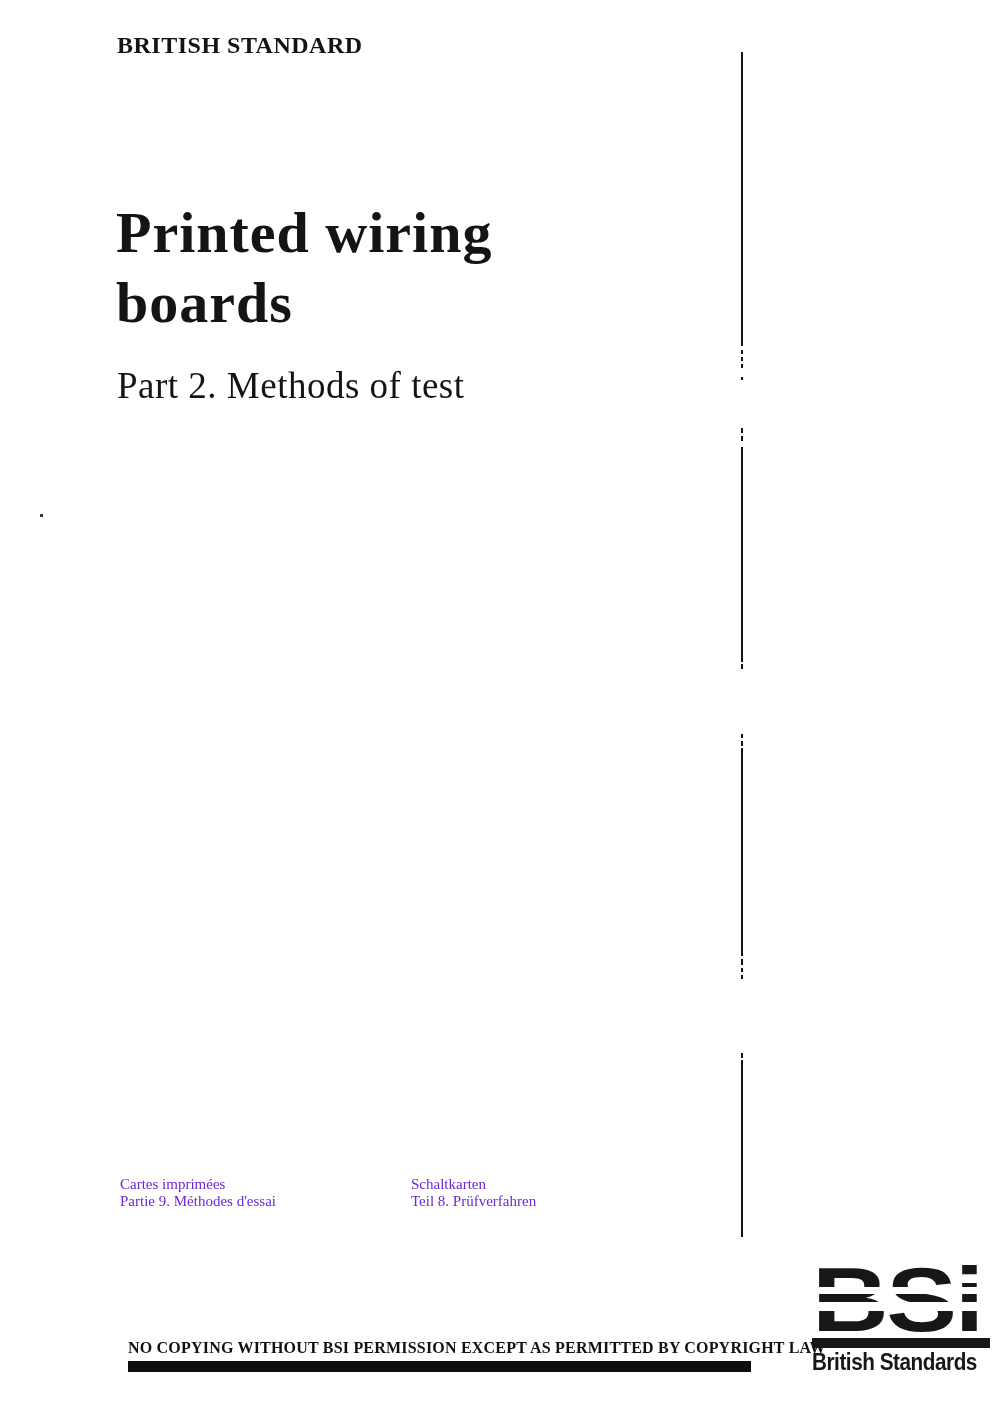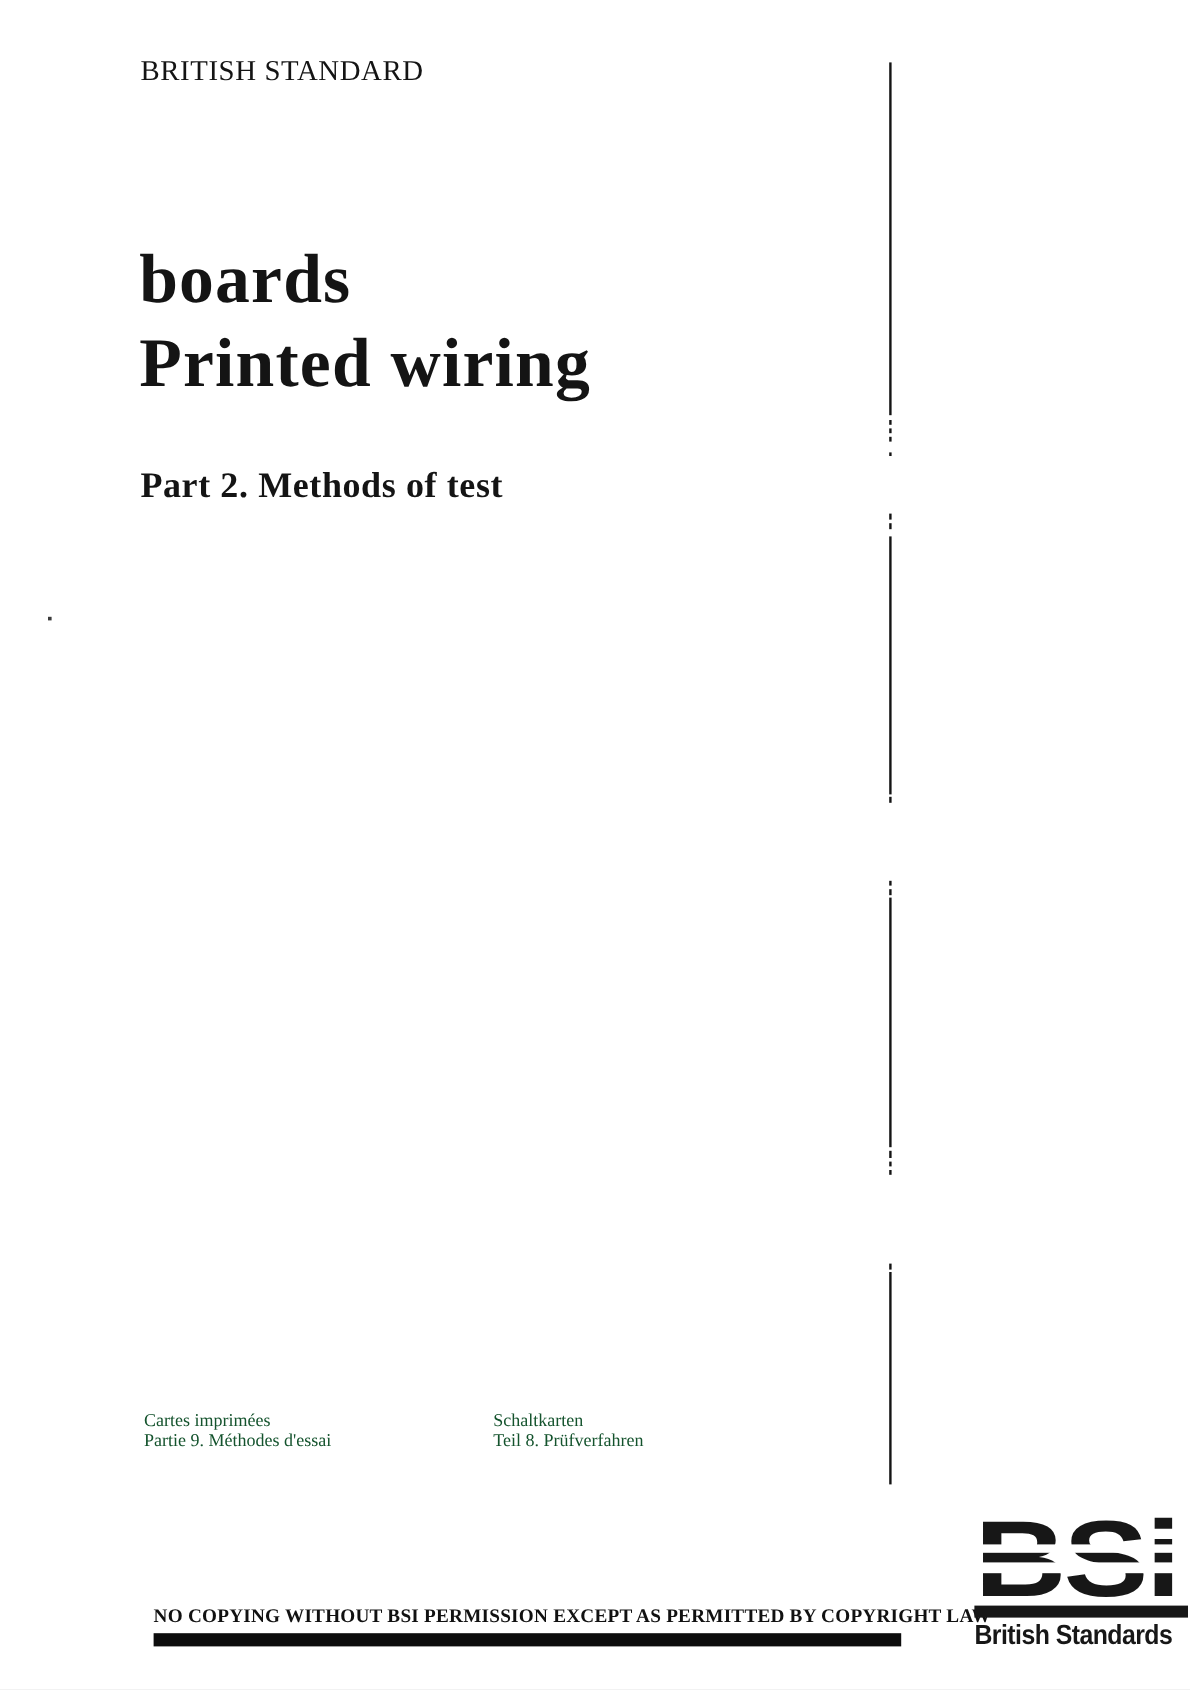--- a/index.html
+++ b/index.html
@@ -6,45 +6,45 @@
   .page{
     position:relative;
     width:992px;height:1408px;
     background:#ffffff;
     overflow:hidden;
     font-family:"Liberation Serif", serif;
     color:#141414;
   }
   
   .hdr-left{
-    position:absolute;left:117px;top:47px;
-    font-size:24px;font-weight:normal;letter-spacing:0.5px;
+    position:absolute;left:117px;top:32px;
+    font-size:24px;font-weight:bold;letter-spacing:0.5px;
     white-space:nowrap;
   }
   .hdr-right{
     position:absolute;left:755px;top:36px;
     font-size:22px;font-weight:bold;line-height:27px;
     white-space:nowrap;
   }
   
   .title{
     position:absolute;left:116px;top:198px;margin:0;
     font-size:58px;font-weight:bold;line-height:70px;letter-spacing:1px;
     white-space:nowrap;
   }
   .title .tline{display:block;}
   .subtitle{
-    position:absolute;left:117px;top:388px;
-    font-size:30px;font-weight:bold;letter-spacing:0.5px;
+    position:absolute;left:117px;top:364px;
+    font-size:37px;font-weight:normal;letter-spacing:0.5px;
     white-space:nowrap;
   }
   
   .small{
     position:absolute;top:1176px;
-    font-size:15px;line-height:17px;color:#14532d;
+    font-size:15px;line-height:17px;color:#6d28d9;
     white-space:nowrap;
   }
   .small.fr{left:120px;}
   .small.de{left:411px;}
   
   .notice{
     position:absolute;left:128px;top:1339px;width:622px;
     font-size:16px;font-weight:bold;letter-spacing:0.2px;
     text-align:center;white-space:nowrap;color:#111;
   }
@@ -78,22 +78,22 @@
 </style>
 </head>
 <body>
 
 <div class="page">
 
   <div class="hdr-left">BRITISH STANDARD</div>
 
 
   <h1 class="title">
+    <span class="tline">Printed wiring</span>
     <span class="tline">boards</span>
-    <span class="tline">Printed wiring</span>
   </h1>
 
   <div class="subtitle">Part 2. Methods of test</div>
 
   <div class="small fr">
     <div>Cartes imprimées</div>
     <div>Partie 9. Méthodes d'essai</div>
   </div>
 
   <div class="small de">

